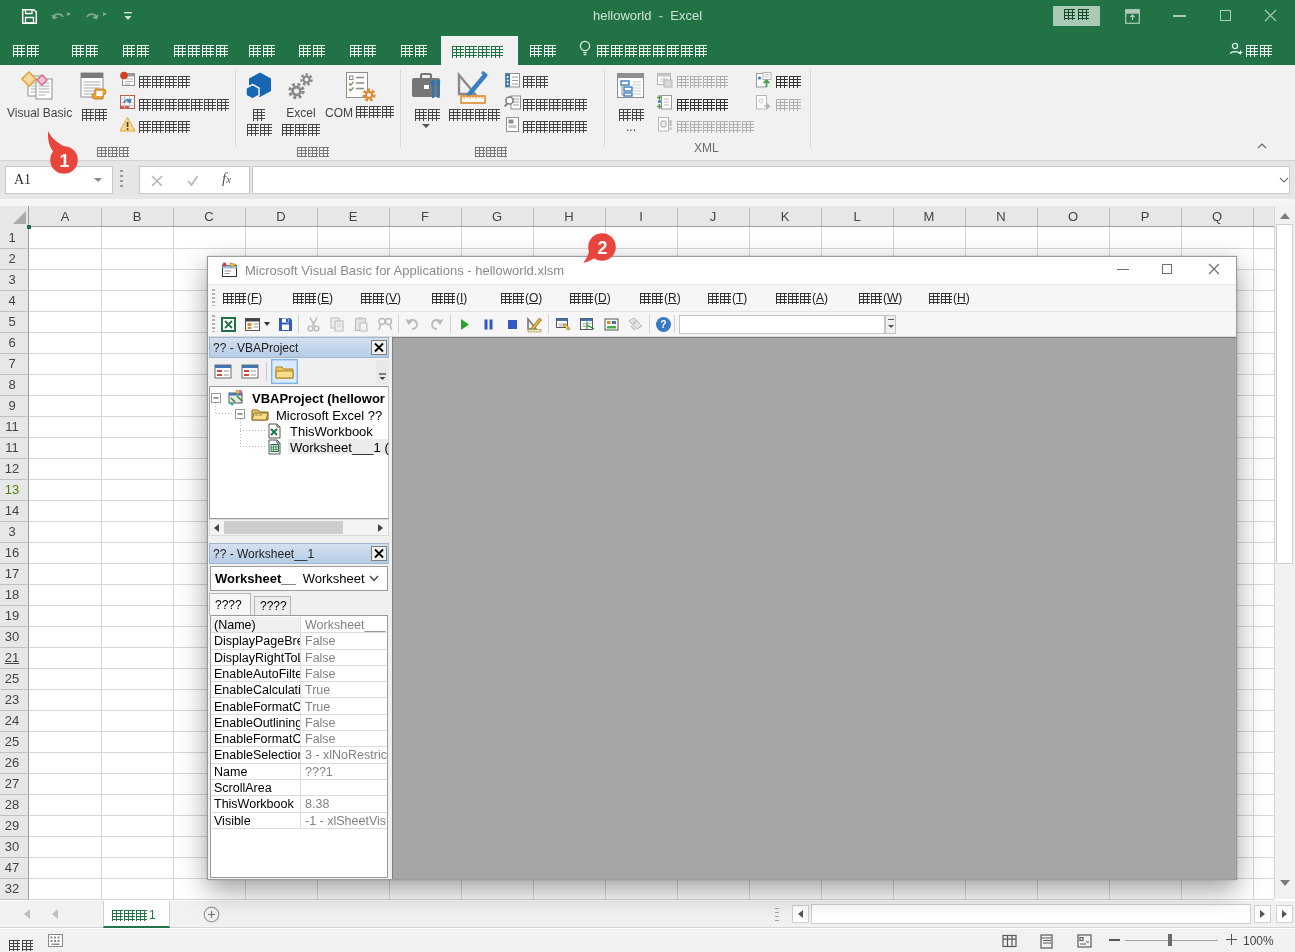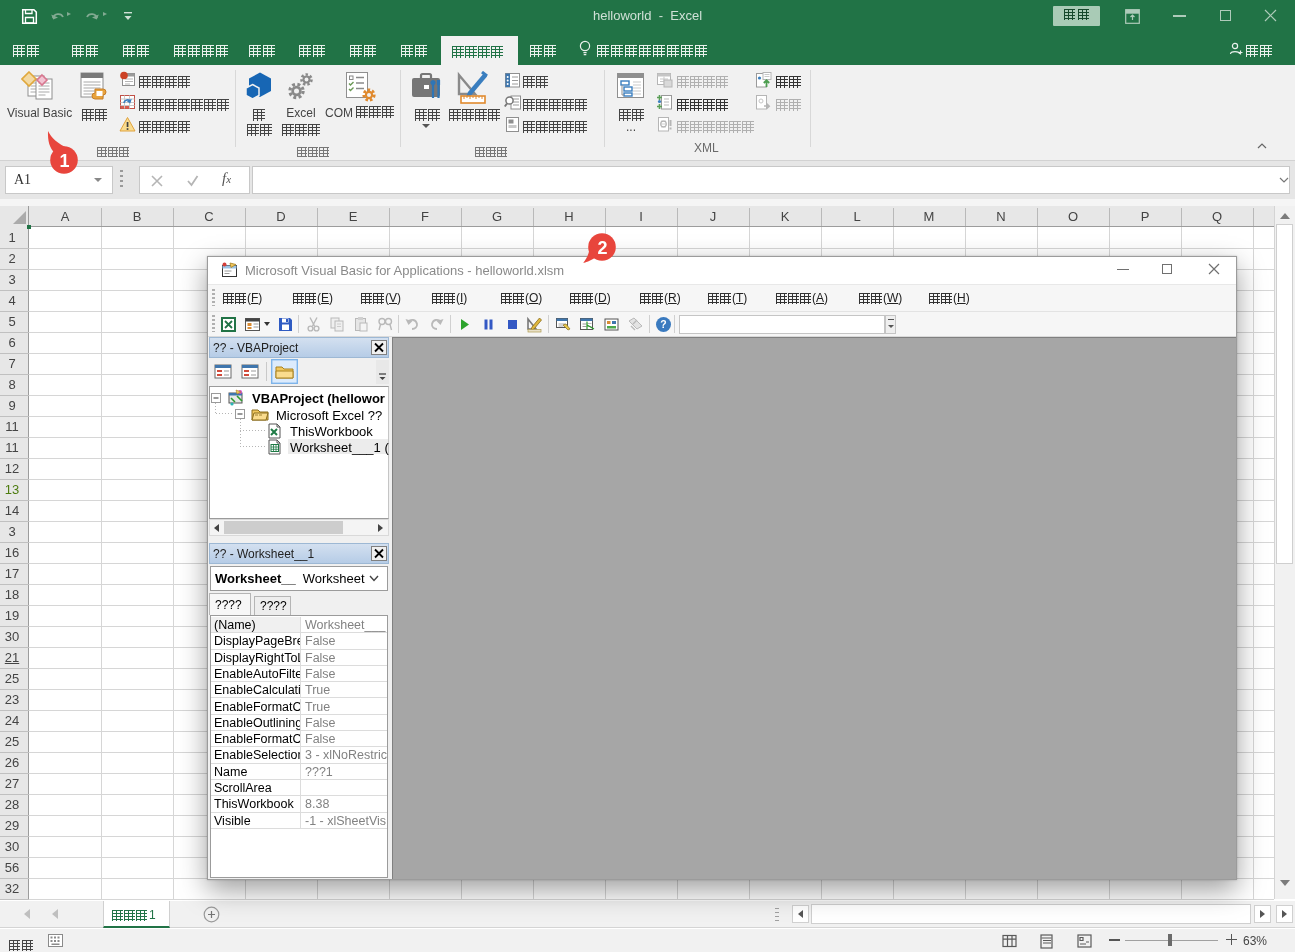--- a/index.html
+++ b/index.html
@@ -417,21 +417,21 @@
 <div class="a" style="left:29px;top:815px;width:1245px;height:1px;background:#d6d6d6;"></div>
 <div class="a" style="left:0;top:797px;width:24px;text-align:center;font-size:13px;color:#444;">28</div>
 <div class="a" style="left:0;top:815px;width:29px;height:1px;background:#c0c0c0;"></div>
 <div class="a" style="left:29px;top:836px;width:1245px;height:1px;background:#d6d6d6;"></div>
 <div class="a" style="left:0;top:818px;width:24px;text-align:center;font-size:13px;color:#444;">29</div>
 <div class="a" style="left:0;top:836px;width:29px;height:1px;background:#c0c0c0;"></div>
 <div class="a" style="left:29px;top:857px;width:1245px;height:1px;background:#d6d6d6;"></div>
 <div class="a" style="left:0;top:839px;width:24px;text-align:center;font-size:13px;color:#444;">30</div>
 <div class="a" style="left:0;top:857px;width:29px;height:1px;background:#c0c0c0;"></div>
 <div class="a" style="left:29px;top:878px;width:1245px;height:1px;background:#d6d6d6;"></div>
-<div class="a" style="left:0;top:860px;width:24px;text-align:center;font-size:13px;color:#444;">56</div>
+<div class="a" style="left:0;top:860px;width:24px;text-align:center;font-size:13px;color:#444;">47</div>
 <div class="a" style="left:0;top:878px;width:29px;height:1px;background:#c0c0c0;"></div>
 <div class="a" style="left:29px;top:899px;width:1245px;height:1px;background:#d6d6d6;"></div>
 <div class="a" style="left:0;top:881px;width:24px;text-align:center;font-size:13px;color:#444;">32</div>
 <div class="a" style="left:0;top:899px;width:29px;height:1px;background:#c0c0c0;"></div>
 <div class="a" style="left:1274px;top:206px;width:21px;height:693px;background:#f1f1f1;border-left:1px solid #d4d4d4;"></div>
 <div class="a" style="left:1280px;top:213px;width:0;height:0;border-left:5px solid transparent;border-right:5px solid transparent;border-bottom:6px solid #7b7b7b;"></div>
 <div class="a" style="left:1276px;top:224px;width:17px;height:340px;background:#fff;border:1px solid #cfcfcf;"></div>
 <div class="a" style="left:1280px;top:880px;width:0;height:0;border-left:5px solid transparent;border-right:5px solid transparent;border-top:6px solid #7b7b7b;"></div>
 <div class="a" style="left:0;top:901px;width:1295px;height:27px;background:#f1f1f1;border-bottom:1px solid #d4d4d4;"></div>
 <div class="a" style="left:24px;top:909px;width:0;height:0;border-top:5px solid transparent;border-bottom:5px solid transparent;border-right:6px solid #bfbfbf;"></div>
@@ -475,21 +475,21 @@
       <path d="M78 3.5 h3 v3 h-3zM84 8 l3 0M78 10 h6"></path>
 </g>
   </svg>
 <div class="a" style="left:1109px;top:939px;width:11px;height:1.6px;background:#555;"></div>
 <div class="a" style="left:1125px;top:939.5px;width:93px;height:1px;background:#a0a0a0;"></div>
 <div class="a" style="left:1168px;top:934px;width:4px;height:12px;background:#6b6b6b;"></div>
 <div class="a" style="left:1226px;top:934px;width:11px;height:11px;">
     <div style="position:absolute;left:0;top:4.7px;width:11px;height:1.6px;background:#555;"></div>
     <div style="position:absolute;left:4.7px;top:0;width:1.6px;height:11px;background:#555;"></div>
   </div>
-<div class="a" style="left:1243px;top:934px;font-size:12px;color:#444;">63%</div>
+<div class="a" style="left:1243px;top:934px;font-size:12px;color:#444;">100%</div>
 <div class="a" style="left:207px;top:256px;width:1030px;height:624px;background:#f0f0f0;border:1px solid #9b9b9b;box-shadow:0 10px 26px rgba(0,0,0,.38), 0 0 2px rgba(0,0,0,.2);"></div>
 <div class="a" style="left:208px;top:257px;width:1028px;height:27px;background:#fff;"></div>
 <svg class="a" style="left:221px;top:262px;" width="17" height="16" viewBox="0 0 17 16">
 <rect x="1.5" y="3.5" width="14" height="11" fill="#fff" stroke="#333"></rect>
 <rect x="1.5" y="3.5" width="14" height="3" fill="#9cc3e5"></rect>
 <g stroke="#9a9a9a">
       <path d="M3.5 9h7M3.5 11.5h5"></path>
     </g>
 <circle cx="3.5" cy="2.5" r="2" fill="#d43f3a"></circle>
 <path d="M9 1 l6 1.5 -5 3z" fill="#f0c75e" stroke="#a98220" stroke-width="0.8"></path>

